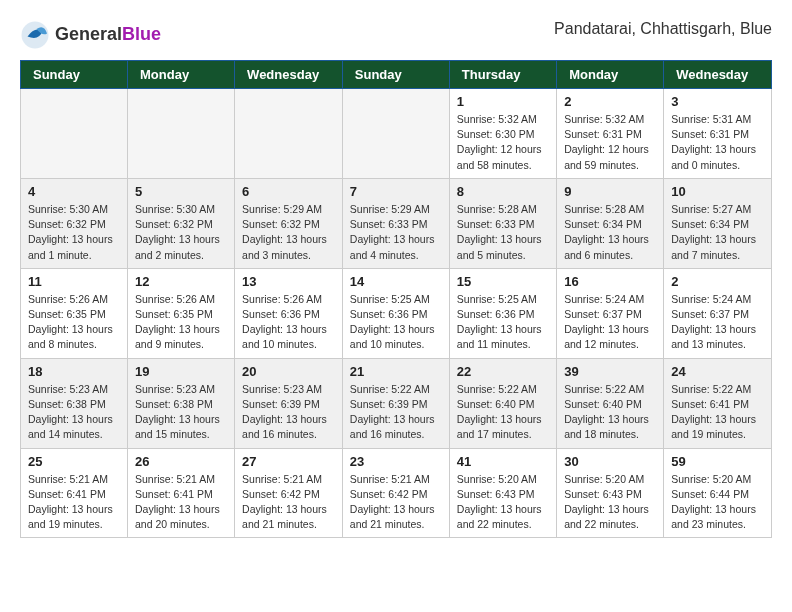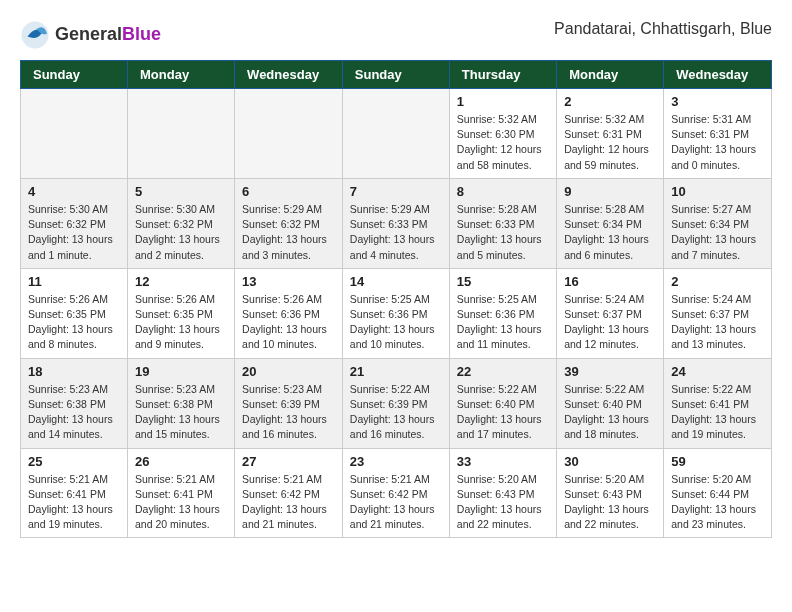--- a/index.html
+++ b/index.html
@@ -249,21 +249,21 @@
         </td>
         <td>
           <div class="day-number">27</div>
           <div class="day-info">Sunrise: 5:21 AM<br>Sunset: 6:42 PM<br>Daylight: 13 hours<br>and 21 minutes.</div>
         </td>
         <td>
           <div class="day-number">23</div>
           <div class="day-info">Sunrise: 5:21 AM<br>Sunset: 6:42 PM<br>Daylight: 13 hours<br>and 21 minutes.</div>
         </td>
         <td>
-          <div class="day-number">33</div>
+          <div class="day-number">41</div>
           <div class="day-info">Sunrise: 5:20 AM<br>Sunset: 6:43 PM<br>Daylight: 13 hours<br>and 22 minutes.</div>
         </td>
         <td>
           <div class="day-number">30</div>
           <div class="day-info">Sunrise: 5:20 AM<br>Sunset: 6:43 PM<br>Daylight: 13 hours<br>and 22 minutes.</div>
         </td>
         <td>
           <div class="day-number">59</div>
           <div class="day-info">Sunrise: 5:20 AM<br>Sunset: 6:44 PM<br>Daylight: 13 hours<br>and 23 minutes.</div>
         </td>

